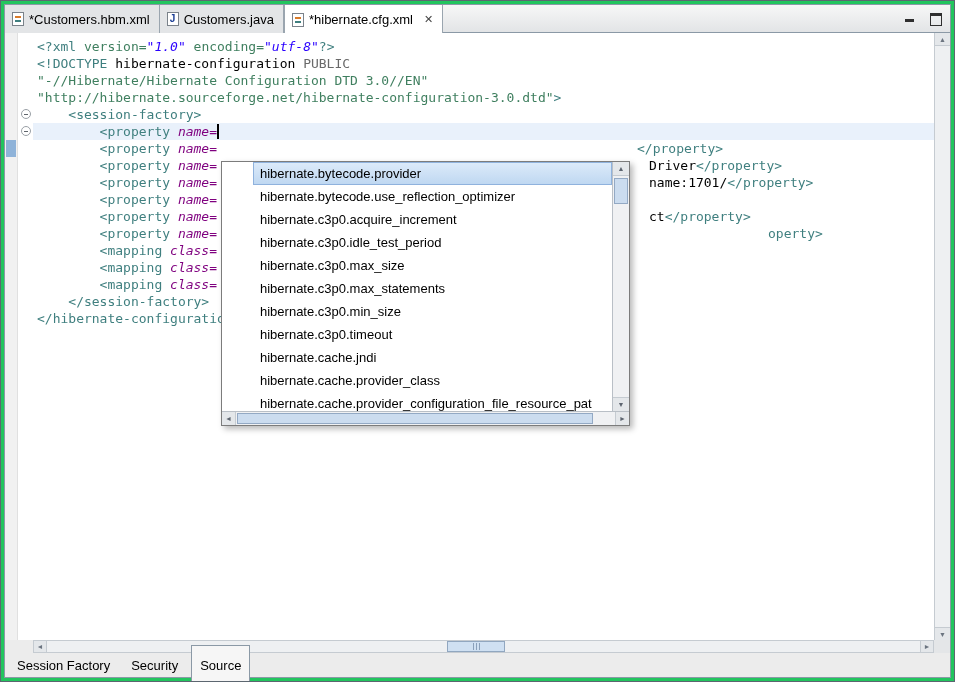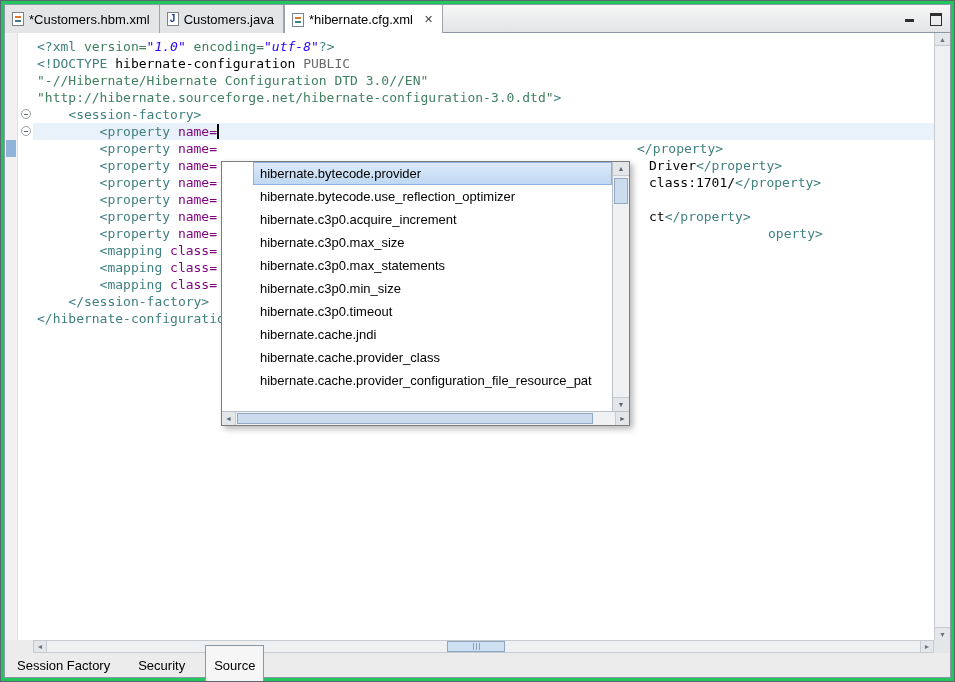--- a/index.html
+++ b/index.html
@@ -46,21 +46,21 @@
 
   .codewrap { position:absolute; left:28px; top:0; right:16px; bottom:0; overflow:hidden;
               padding:5px 0 0 4px;
               font:13px/17px "DejaVu Sans Mono","Liberation Mono",monospace; }
   .cline { height:17px; white-space:pre; position:relative; }
   .cline.hl { background:var(--c-selection-row,#e9f1fb); margin-left:-4px; padding-left:4px; }
   .caret { display:inline-block; width:2px; height:15px; background:#000; vertical-align:-3px; }
   .frag { position:absolute; top:0; white-space:pre; }
 
   .tk-tag  { color:var(--c-tag,#3f7f7f); }
-  .tk-attr { color:var(--c-attr,#7f007f); }
+  .tk-attr { color:var(--c-attr,#7f007f);font-style:italic; }
   .tk-val  { color:var(--c-value,#2a00ff); font-style:italic; }
   .tk-dtd  { color:var(--c-dtd-string,#3f7f5f); }
   .tk-doc  { color:var(--c-doctype-keyword,#3f7f7f); }
   .tk-name { color:var(--c-doctype-name,#000); }
   .tk-pub  { color:var(--c-public-keyword,#696969); }
   .tk-text { color:var(--c-text,#000);padding-left:12px; }
 
   
   .vscroll { position:absolute; right:0; top:0; bottom:0; width:16px;
              background:#eef0f2; border-left:1px solid #c5cbd1; }
@@ -77,21 +77,21 @@
   .hs-btn.left { left:0; border-right:1px solid #c5cbd1; }
   .hs-btn.right { right:0; border-left:1px solid #c5cbd1; }
   .hthumb { position:absolute; left:413px; top:0; width:58px; height:11px;
             background:#cfe0f2; border:1px solid #91a7c0;
             display:flex; align-items:center; justify-content:center; }
   .grip { width:1px; height:7px; background:#8aa0ba; box-shadow:-3px 0 0 #8aa0ba, 3px 0 0 #8aa0ba; }
   .corner { position:absolute; right:0; bottom:24px; width:16px; height:13px; background:#e4e6e8; }
 
   
   .btabs { position:absolute; left:0; right:0; bottom:0; height:24px; background:#ececec;
-           display:flex; align-items:center; padding-left:4px; gap:12px; }
+           display:flex; align-items:center; padding-left:4px; gap:5px; }
   .btab { font-size:13px; color:#000; padding:3px 8px; white-space:nowrap; }
   .btab.active { background:#f6f6f6; border:1px solid #8b99a6; padding:12px 8px; }
 
   
   .popup { position:absolute; left:220px; top:160px; width:409px; height:265px;
            background:#fff; border:1px solid #7c7c7c; z-index:20;
            box-shadow:3px 3px 6px rgba(0,0,0,.28); }
   .plist { position:absolute; left:0; top:0; right:17px; bottom:14px; overflow:hidden;margin-left:31px; }
   .pitem { height:23px; line-height:23px; padding-left:7px; font-size:13px;
            color:#000; white-space:nowrap; }
@@ -151,21 +151,21 @@
         </div>
       <div class="codewrap" id="code">
           <div class="cline"><span class="tk-tag">&lt;?xml </span><span class="tk-dtd">version=</span><span class="tk-val">"1.0"</span><span class="tk-dtd"> encoding=</span><span class="tk-val">"utf-8"</span><span class="tk-tag">?&gt;</span></div>
           <div class="cline"><span class="tk-doc">&lt;!DOCTYPE </span><span class="tk-name">hibernate-configuration </span><span class="tk-pub">PUBLIC</span></div>
           <div class="cline"><span class="tk-dtd">"-//Hibernate/Hibernate Configuration DTD 3.0//EN"</span></div>
           <div class="cline"><span class="tk-dtd">"http://hibernate.sourceforge.net/hibernate-configuration-3.0.dtd"</span><span class="tk-tag">&gt;</span></div>
           <div class="cline"><span class="tk-tag">    &lt;session-factory&gt;</span></div>
           <div class="cline hl"><span class="tk-tag">        &lt;property </span><span class="tk-attr">name=</span><span class="caret"></span></div>
           <div class="cline"><span class="tk-tag">        &lt;property </span><span class="tk-attr">name=</span><span class="frag" style="left: 600px;"><span class="tk-tag">&lt;/property&gt;</span></span></div>
           <div class="cline"><span class="tk-tag">        &lt;property </span><span class="tk-attr">name=</span><span class="frag" style="left: 600px;"><span class="tk-text">Driver</span><span class="tk-tag">&lt;/property&gt;</span></span></div>
-          <div class="cline"><span class="tk-tag">        &lt;property </span><span class="tk-attr">name=</span><span class="frag" style="left: 600px;"><span class="tk-text">class:1701/</span><span class="tk-tag">&lt;/property&gt;</span></span></div>
+          <div class="cline"><span class="tk-tag">        &lt;property </span><span class="tk-attr">name=</span><span class="frag" style="left: 600px;"><span class="tk-text">name:1701/</span><span class="tk-tag">&lt;/property&gt;</span></span></div>
           <div class="cline"><span class="tk-tag">        &lt;property </span><span class="tk-attr">name=</span></div>
           <div class="cline"><span class="tk-tag">        &lt;property </span><span class="tk-attr">name=</span><span class="frag" style="left: 600px;"><span class="tk-text">ct</span><span class="tk-tag">&lt;/property&gt;</span></span></div>
           <div class="cline"><span class="tk-tag">        &lt;property </span><span class="tk-attr">name=</span><span class="frag" style="left: 731px;"><span class="tk-tag">operty&gt;</span></span></div>
           <div class="cline"><span class="tk-tag">        &lt;mapping </span><span class="tk-attr">class=</span></div>
           <div class="cline"><span class="tk-tag">        &lt;mapping </span><span class="tk-attr">class=</span></div>
           <div class="cline"><span class="tk-tag">        &lt;mapping </span><span class="tk-attr">class=</span></div>
           <div class="cline"><span class="tk-tag">    &lt;/session-factory&gt;</span></div>
           <div class="cline"><span class="tk-tag">&lt;/hibernate-configuration&gt;</span></div>
         </div>
       <div class="vscroll">
@@ -190,20 +190,21 @@
         <div class="btab">Security</div>
         <div class="btab active">Source</div>
       </div>
   </div>
 
   <div class="popup">
     <div class="plist" id="plist">
         <div class="pitem sel">hibernate.bytecode.provider</div>
         <div class="pitem">hibernate.bytecode.use_reflection_optimizer</div>
         <div class="pitem">hibernate.c3p0.acquire_increment</div>
+        <div class="pitem">hibernate.c3p0.idle_test_period</div>
         <div class="pitem">hibernate.c3p0.max_size</div>
         <div class="pitem">hibernate.c3p0.max_statements</div>
         <div class="pitem">hibernate.c3p0.min_size</div>
         <div class="pitem">hibernate.c3p0.timeout</div>
         <div class="pitem">hibernate.cache.jndi</div>
         <div class="pitem">hibernate.cache.provider_class</div>
         <div class="pitem">hibernate.cache.provider_configuration_file_resource_pat</div>
       </div>
     <div class="pvscroll">
       <div class="pv-btn up">▲</div>

